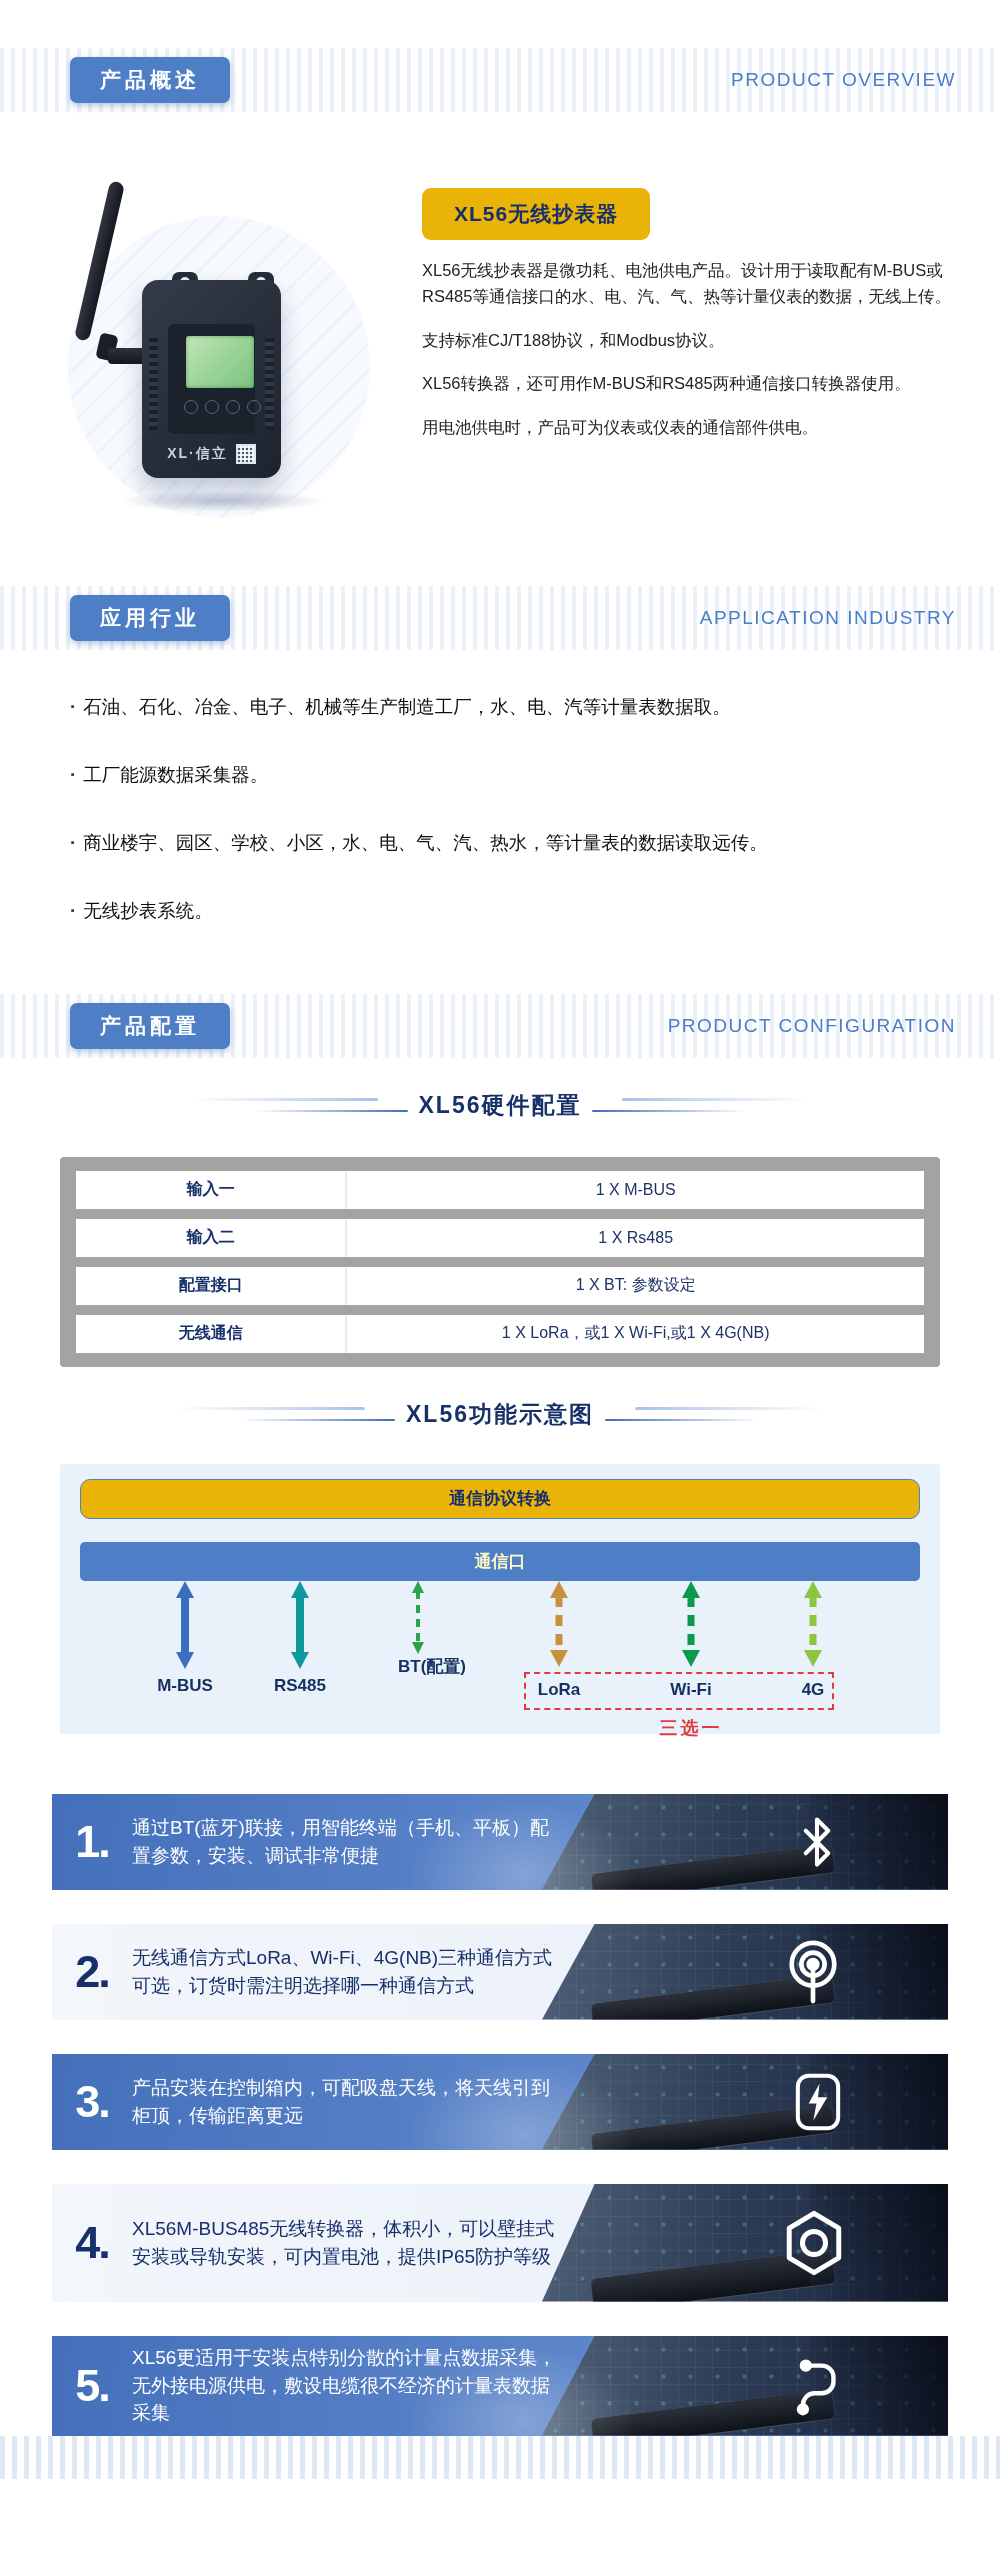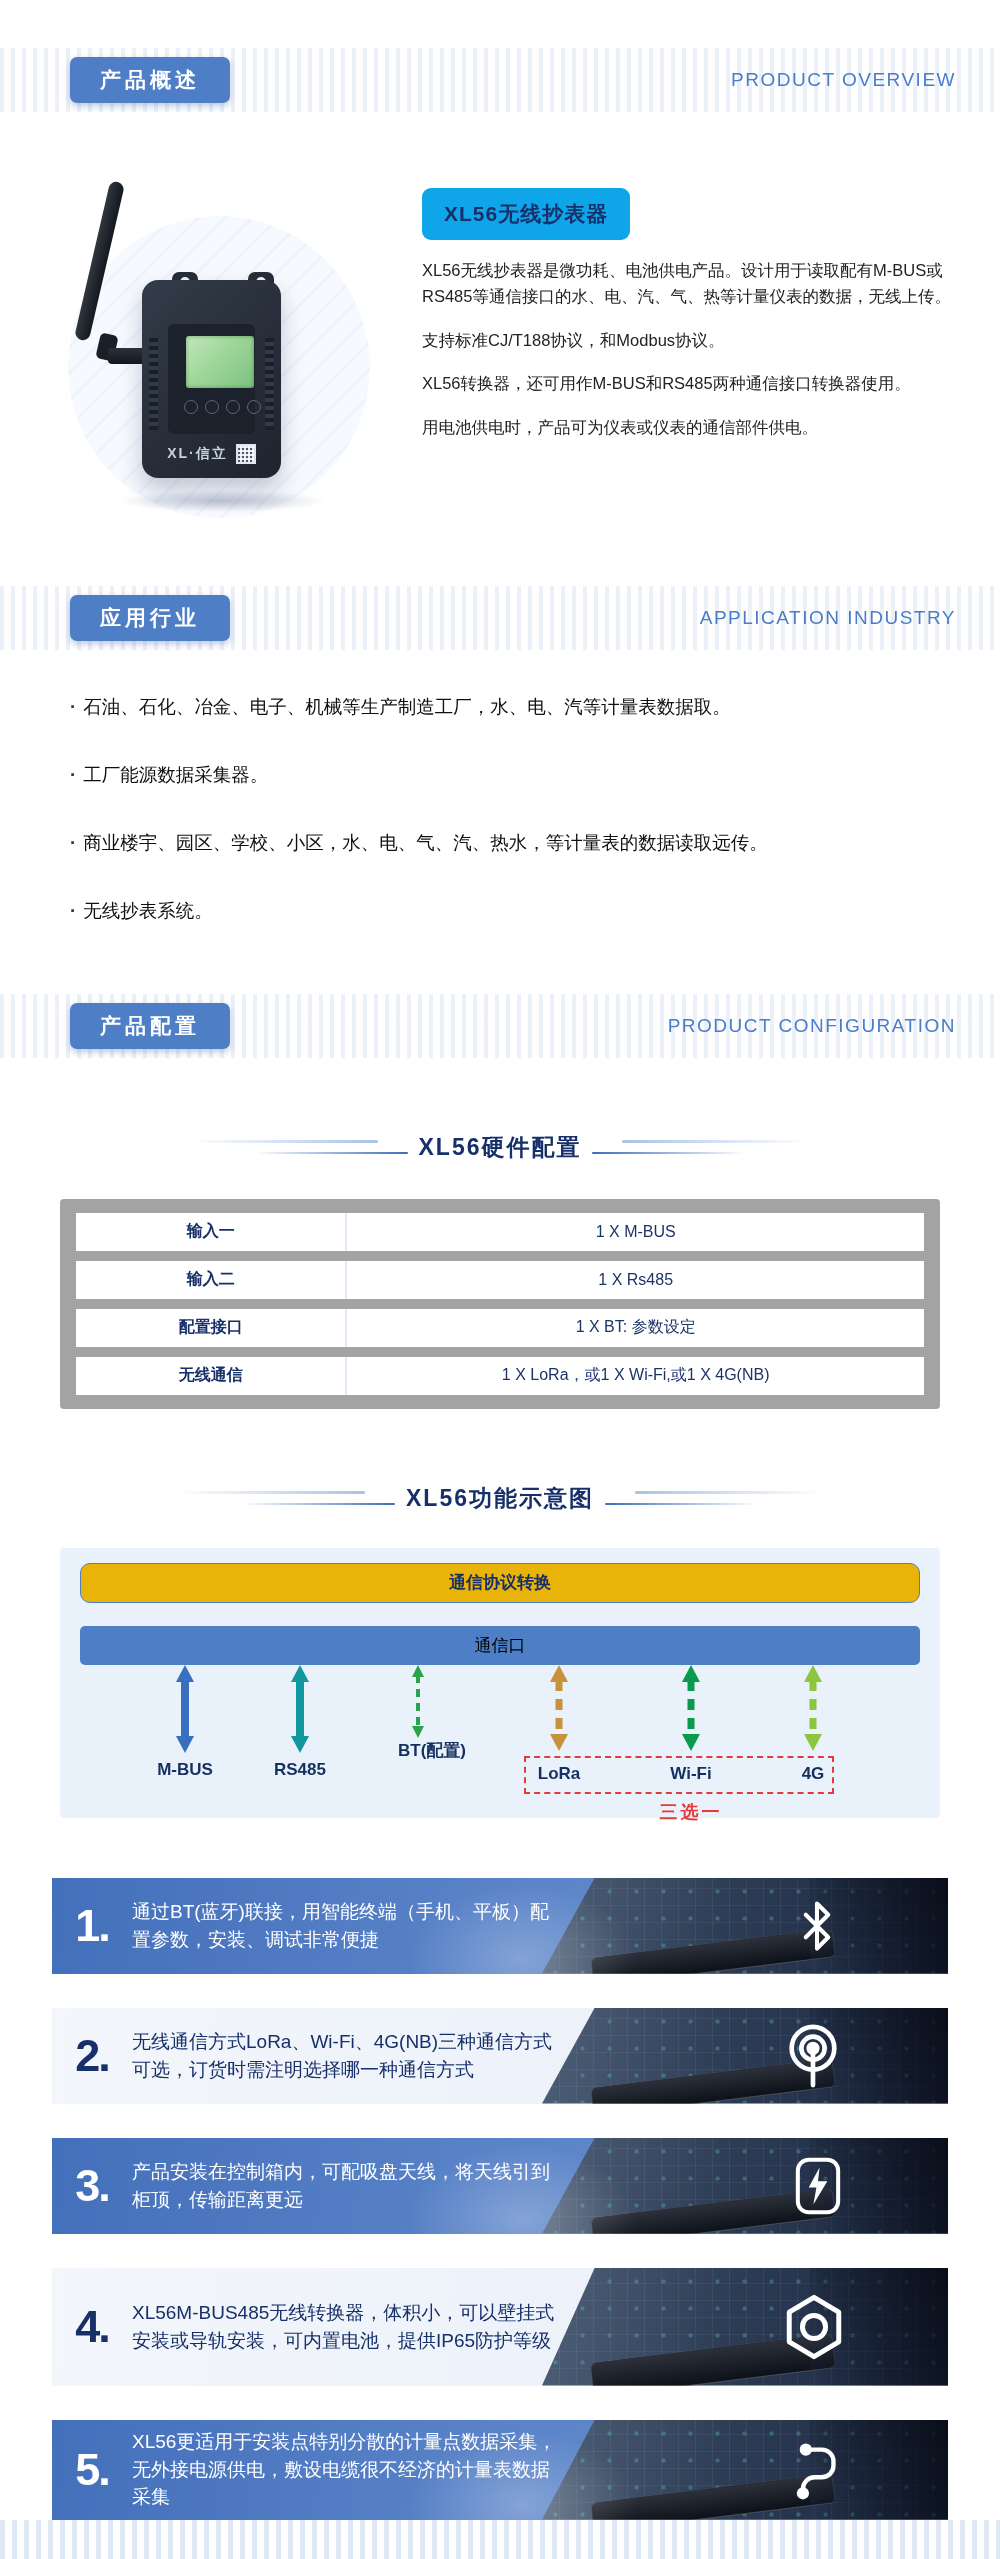--- a/index.html
+++ b/index.html
@@ -58,31 +58,31 @@
   .dev-logo{ position:absolute; left:0; right:0; top:164px; display:flex; align-items:center;
     justify-content:center; gap:8px; color:#c9d2e0; font-size:14px; font-weight:bold; letter-spacing:2px; }
   .dev-qr{ width:20px; height:20px; background:
     repeating-linear-gradient(0deg,#2a313d 0 2px,#dfe5ee 2px 4px),
     repeating-linear-gradient(90deg,#2a313d 0 2px,#dfe5ee 2px 4px); background-blend-mode:screen;
     border:2px solid #dfe5ee; }
   .dev-shadow{ position:absolute; left:62px; top:352px; width:210px; height:22px; border-radius:50%;
     background:radial-gradient(ellipse at center, rgba(40,60,100,.28), transparent 70%); }
 
   .ov-text{ flex:1; padding-left:26px; padding-top:50px; }
-  .prod-badge{ display:inline-block; background:#0ea5e9; color:#17306a; font-weight:bold;
-    font-size:21px; padding:12px 22px; border-radius:9px; letter-spacing:1px; }
+  .prod-badge{ display:inline-block; background:#eab308; color:#17306a; font-weight:bold;
+    font-size:21px; padding:12px 32px; border-radius:9px; letter-spacing:1px; }
   .ov-text p{ font-size:16.5px; color:#222; line-height:1.6; margin:17px 0 0; }
 
   
   .bullets{ list-style:none; margin:44px 12px 0; padding:0 58px; }
   .bullets li{ font-size:18.5px; color:#101010; margin-bottom:42px; display:flex; line-height:1.4; }
   .bullets li::before{ content:"·"; font-weight:bold; margin-right:7px; color:#333; }
 
   
-  .sub-title{ display:flex; align-items:center; justify-content:center; gap:11px; margin-top:74px; }
+  .sub-title{ display:flex; align-items:center; justify-content:center; gap:11px; margin-top:32px; }
   .sub-title h3{ margin:0; color:#17306a; font-size:23px; letter-spacing:2px; }
   .dec{ width:218px; height:14px; position:relative; }
   .dec i{ position:absolute; height:2.5px; border-radius:2px; }
   .dec.left i:first-child{ top:0; left:0; right:30px; background:linear-gradient(90deg,transparent,#a9c2e6); }
   .dec.left i:last-child{ bottom:0; left:64px; right:0; background:linear-gradient(90deg,rgba(63,109,184,0),#3f6db8); }
   .dec.right i:first-child{ top:0; left:30px; right:0; background:linear-gradient(90deg,#a9c2e6,transparent); }
   .dec.right i:last-child{ bottom:0; left:0; right:64px; background:linear-gradient(90deg,#3f6db8,rgba(63,109,184,0)); }
 
   
   .hw-card{ margin:36px 60px 0; background:#a3a3a3; padding:14px 16px; border-radius:4px; }
@@ -93,21 +93,21 @@
   .hw-value{ flex:1; display:flex; align-items:center; justify-content:center;
     color:#1d3468; font-size:16px; }
 
   
   .fn-card{ margin:34px 60px 0; background:#e9f1fa; height:270px; position:relative; border-radius:4px; }
   .proto-box{ position:absolute; left:20px; right:20px; top:15px; height:40px; background:#eab308;
     border:1.5px solid #4d7ec6; border-radius:10px; display:flex; align-items:center;
     justify-content:center; color:#17306a; font-weight:bold; font-size:17px; }
   .port-bar{ position:absolute; left:20px; right:20px; top:78px; height:39px; background:#4d7ec6;
     border-radius:5px; display:flex; align-items:center; justify-content:center;
-    color:#000000; font-weight:normal; font-size:17px; }
+    color:#fef9c3; font-weight:bold; font-size:17px; }
   .arrow{ position:absolute; top:117px; transform:translateX(-50%); }
   .port-label{ position:absolute; transform:translateX(-50%); color:#15305f;
     font-size:17px; font-weight:600; white-space:nowrap; }
   .choose-box{ position:absolute; left:464px; top:208px; width:310px; height:38px;
     border:2px dashed #e23b3b; }
   .choose-note{ position:absolute; left:631px; top:252px; transform:translateX(-50%);
     color:#e23b3b; font-size:18px; font-weight:bold; letter-spacing:3px; }
 
   
   .features{ margin:60px 52px 0; }

